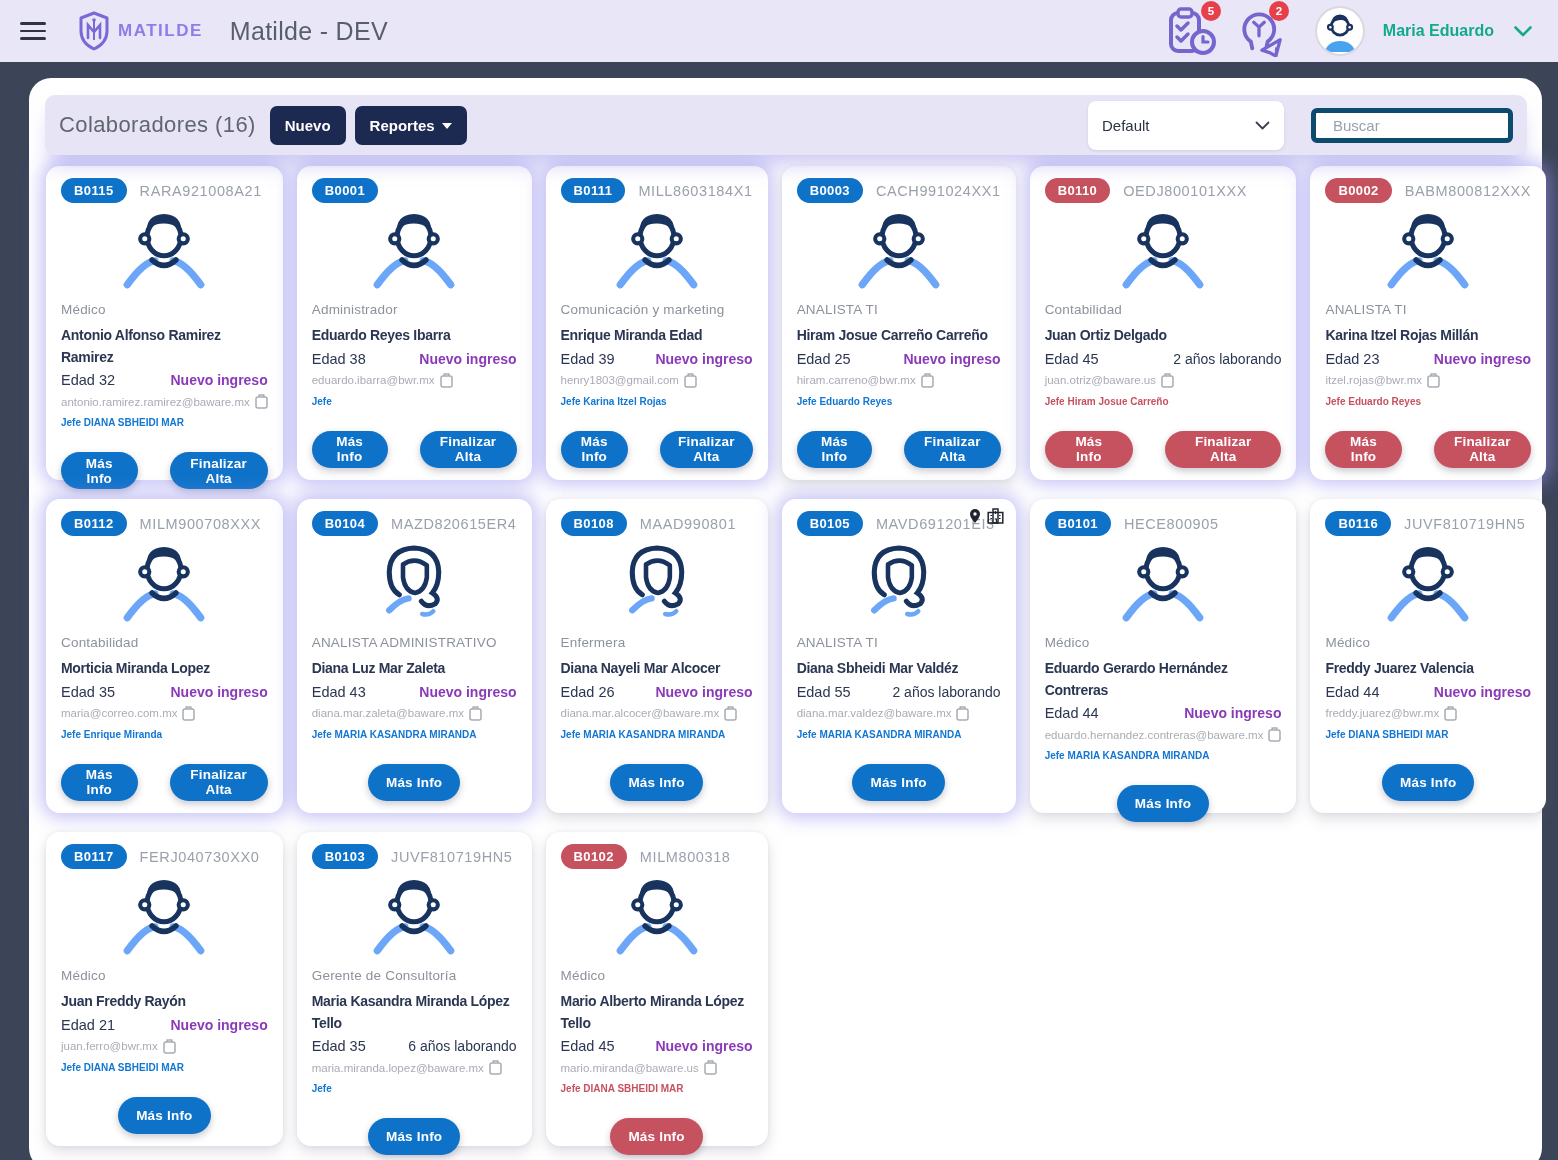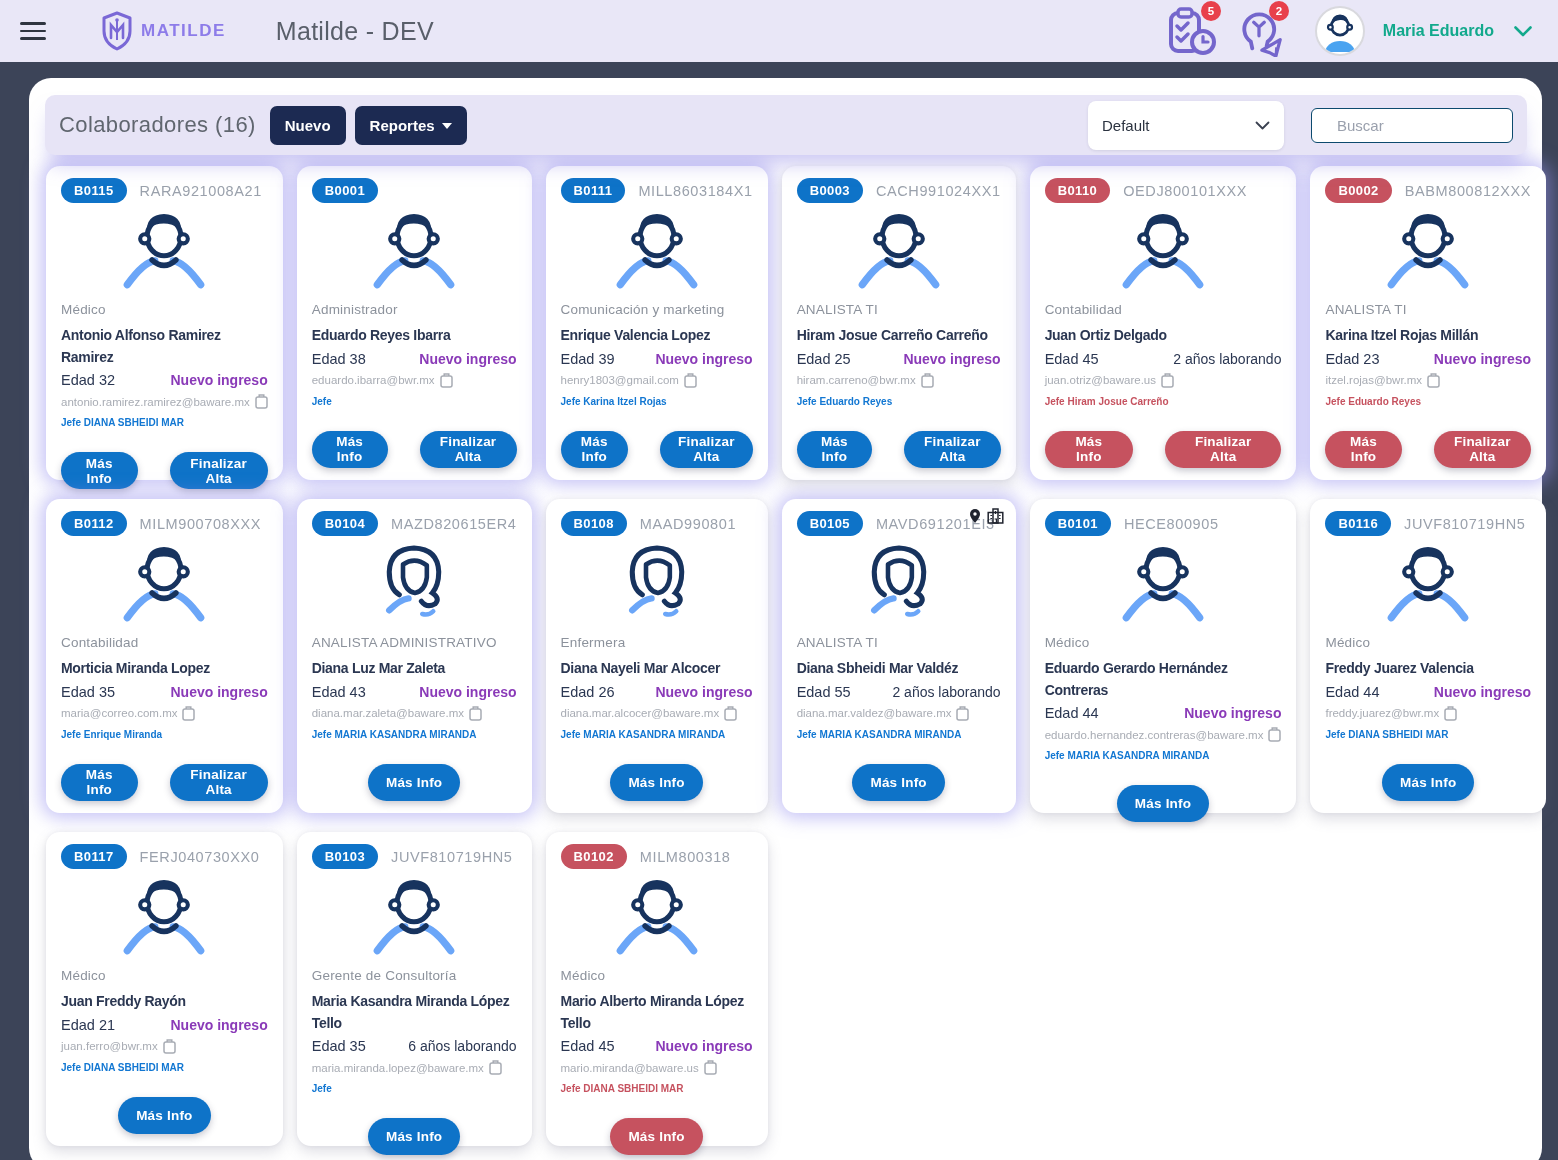--- a/index.html
+++ b/index.html
@@ -9,21 +9,21 @@
     background:#3c4458;
     position:relative;
   }
 
   
   .app-header {
     position:absolute; top:0; left:0; width:1558px; height:62px;
     background:#e9e7f7; display:flex; align-items:center;
     padding:0 26px 0 20px; z-index:5;
   }
-  .h-left { display:flex; align-items:center; gap:32px;text-align:center; }
+  .h-left { display:flex; align-items:center; gap:9px;text-align:center; }
   .hamburger { width:26px; height:18px; display:flex; flex-direction:column; justify-content:space-between; cursor:pointer; margin-right:22px;}
   .hamburger span { display:block; height:2.6px; background:#2f3540; border-radius:2px; }
   .brand-wrap { display:flex; align-items:center; gap:7px; }
   .brand-text { font-size:17px; font-weight:bold; color:#8d7ce9; letter-spacing:1.5px; }
   .page-title { font-size:25px; color:#595f6a; margin-left:18px; letter-spacing:0.3px; }
   .h-spacer { flex:1; }
   .h-right { display:flex; align-items:center; gap:14px; }
   .notif { position:relative; width:54px; height:52px; cursor:pointer; }
   .notif-badge {
     position:absolute; top:-4px; right:-2px; min-width:20px; height:20px; border-radius:10px;
@@ -58,22 +58,22 @@
     display:flex; align-items:center; gap:7px; margin-right:9px;
   }
   .caret-down { width:0; height:0; border-left:5px solid transparent; border-right:5px solid transparent; border-top:6px solid #fff; margin-top:2px;}
   .tb-select {
     width:196px; height:49px; background:#fff; border-radius:8px; cursor:pointer;
     display:flex; align-items:center; justify-content:space-between; padding:0 14px;
     font-size:15px; color:#2b3340; margin-right:27px;
     box-shadow:0 1px 3px rgba(60,60,90,0.12);
   }
   .tb-search {
-    width:202px; height:35px; background:#fff; border:1px solid #0c4a6e; border-radius:6px;
-    padding:0 25px; font-family:inherit; font-size:15px; color:#2b3340;
+    width:202px; height:35px; background:#fff; border:5px solid #0c4a6e; border-radius:6px;
+    padding:0 17px; font-family:inherit; font-size:15px; color:#2b3340;
   }
   .tb-search::placeholder { color:#9aa0ad; }
 
   
   .grid {
     margin:11px 17px 0 17px; position:relative; z-index:2;
     display:grid; grid-template-columns:repeat(6,1fr); column-gap:14px; row-gap:19px;
   }
   .card {
     background:#fff; border-radius:14px; height:314px; padding:8px 15px 14px 15px;
@@ -276,21 +276,21 @@
         <path d="M95 88 Q77 63 65 62" stroke="#6ba6f8" stroke-width="8" fill="none" stroke-linecap="round"></path>
         <path d="M42 61 Q55 73 68 61" stroke="#17335e" stroke-width="6" fill="none" stroke-linecap="round"></path>
         <ellipse cx="55" cy="36" rx="18.5" ry="20.5" fill="#fff" stroke="#17335e" stroke-width="5.5"></ellipse>
         <circle cx="34" cy="38" r="5" fill="#fff" stroke="#17335e" stroke-width="4.5"></circle>
         <circle cx="76" cy="38" r="5" fill="#fff" stroke="#17335e" stroke-width="4.5"></circle>
         <path d="M36.5 31 Q35 12 55 11 Q75 12 73.5 31 Q69 22.5 59 21.5 Q46 20.5 41 25.5 Q37.5 28 36.5 31 Z" fill="#17335e"></path>
       </svg>
 
     </div>
     <div class="role">Comunicación y marketing</div>
-    <div class="name">Enrique Valencia Lopez</div>
+    <div class="name">Enrique Miranda Edad</div>
     <div class="meta-row">
       <span class="age">Edad 39</span>
       <span class="status">Nuevo ingreso</span>
     </div>
     <div class="email-row">
       <span class="email">henry1803@gmail.com</span>
       <svg width="13" height="15" viewBox="0 0 13 15">
         <rect x="1" y="3" width="11" height="11" rx="2" fill="none" stroke="#a8acb4" stroke-width="1.5"></rect>
         <path d="M4.2 3 V1 h4.6 v2" fill="none" stroke="#a8acb4" stroke-width="1.5"></path>
       </svg>

